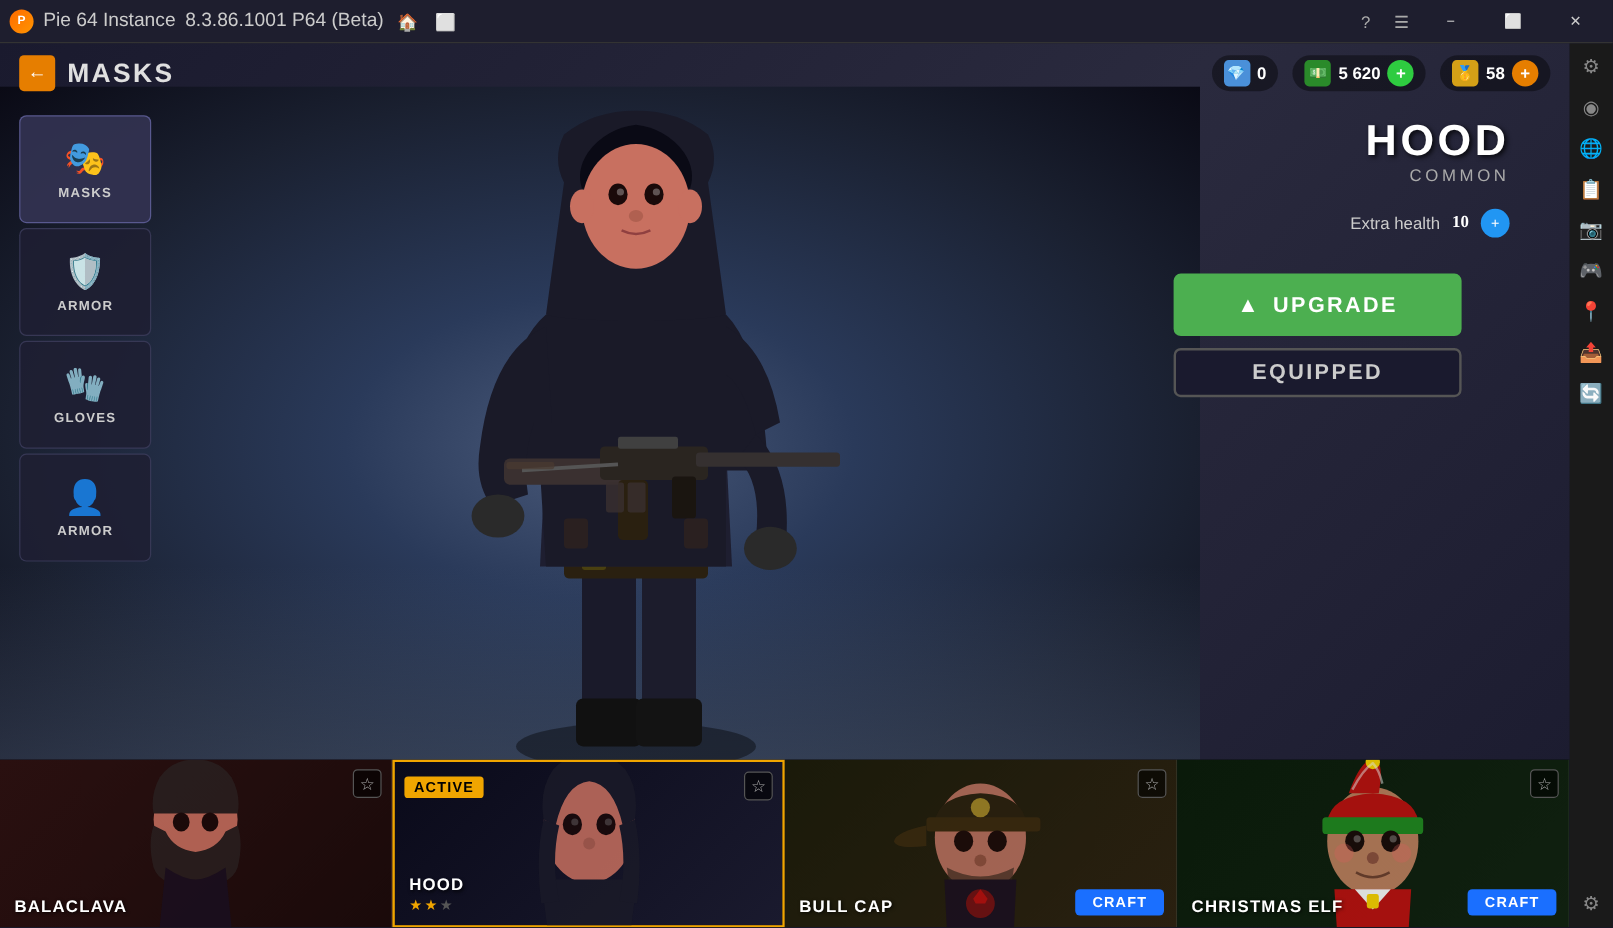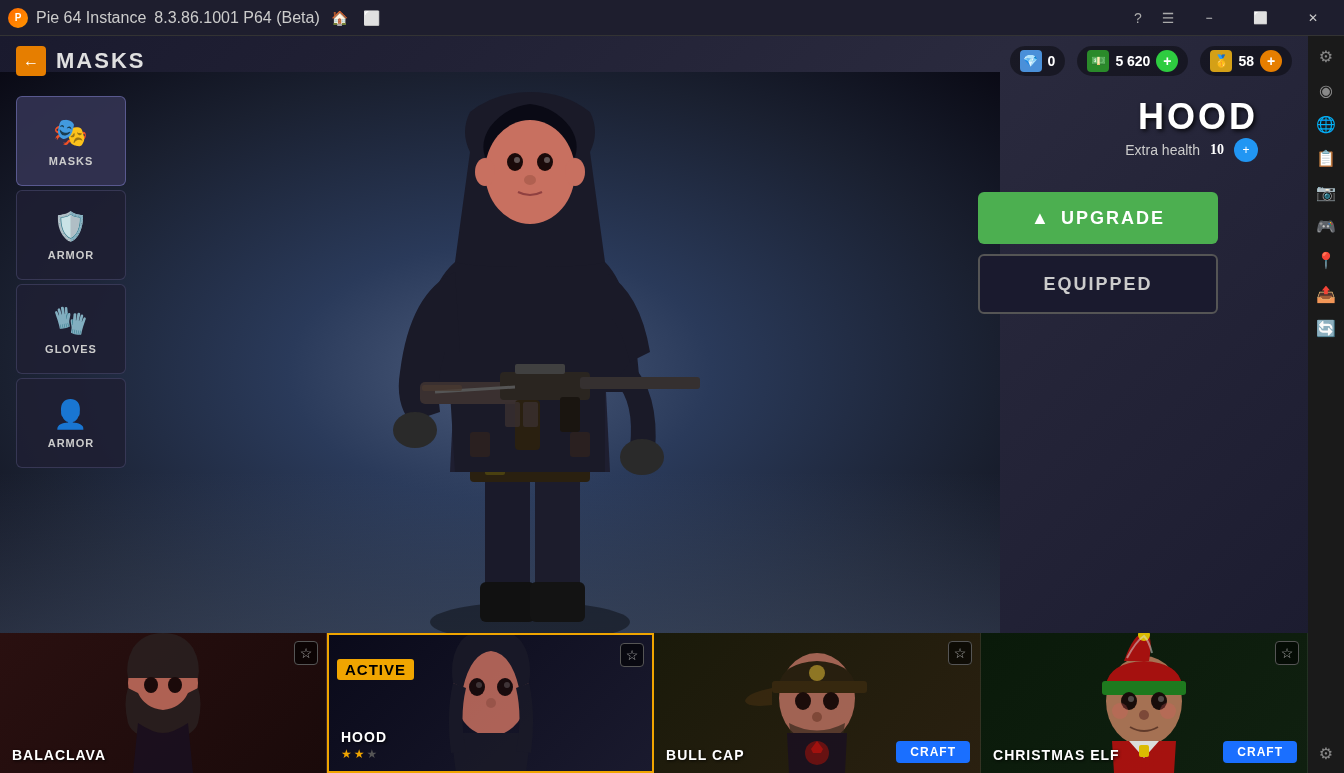--- a/index.html
+++ b/index.html
@@ -342,21 +342,21 @@
       font-weight: bold;
       letter-spacing: 2px;
       cursor: pointer;
       display: flex;
       align-items: center;
       justify-content: center;
       gap: 10px;
     }
     .equipped-btn {
       width: 240px;
-      height: 60px;
+      height: 41px;
       background: #1a1a2e;
       border: 2px solid #555;
       border-radius: 6px;
       color: #ccc;
       font-size: 18px;
       font-weight: bold;
       letter-spacing: 2px;
       cursor: pointer;
     }
 
@@ -393,25 +393,25 @@
     }
     .item-card-name {
       color: #fff;
       font-size: 14px;
       font-weight: bold;
       letter-spacing: 1px;
       text-shadow: 1px 1px 3px rgba(0,0,0,0.8);
     }
     .active-badge {
       position: absolute;
-      top: 24px;
+      top: 12px;
       left: 8px;
       background: #f0a500;
       color: #000;
-      font-size: 15px;
+      font-size: 12px;
       font-weight: bold;
       padding: 2px 8px;
       border-radius: 3px;
       letter-spacing: 1px;
     }
     .star-badge {
       position: absolute;
       top: 8px;
       right: 8px;
       width: 24px;
@@ -611,20 +611,21 @@
       <span class="nav-label">GLOVES</span>
     </div>
     <div class="nav-item">
       <div class="nav-icon">👤</div>
       <span class="nav-label">ARMOR</span>
     </div>
   </div>
 
   <div class="info-panel">
     <div class="item-name">HOOD</div>
+    <div class="item-rarity">COMMON</div>
 
     <div class="stat-row">
       <span class="stat-label">Extra health</span>
       <span class="stat-value" style="color:#fff;font-family:Liberation Serif, serif;">10</span>
       <div class="stat-icon stat-icon-health">+</div>
     </div>
 
     <div class="action-btns">
       <button class="upgrade-btn">
         <span>▲</span>

